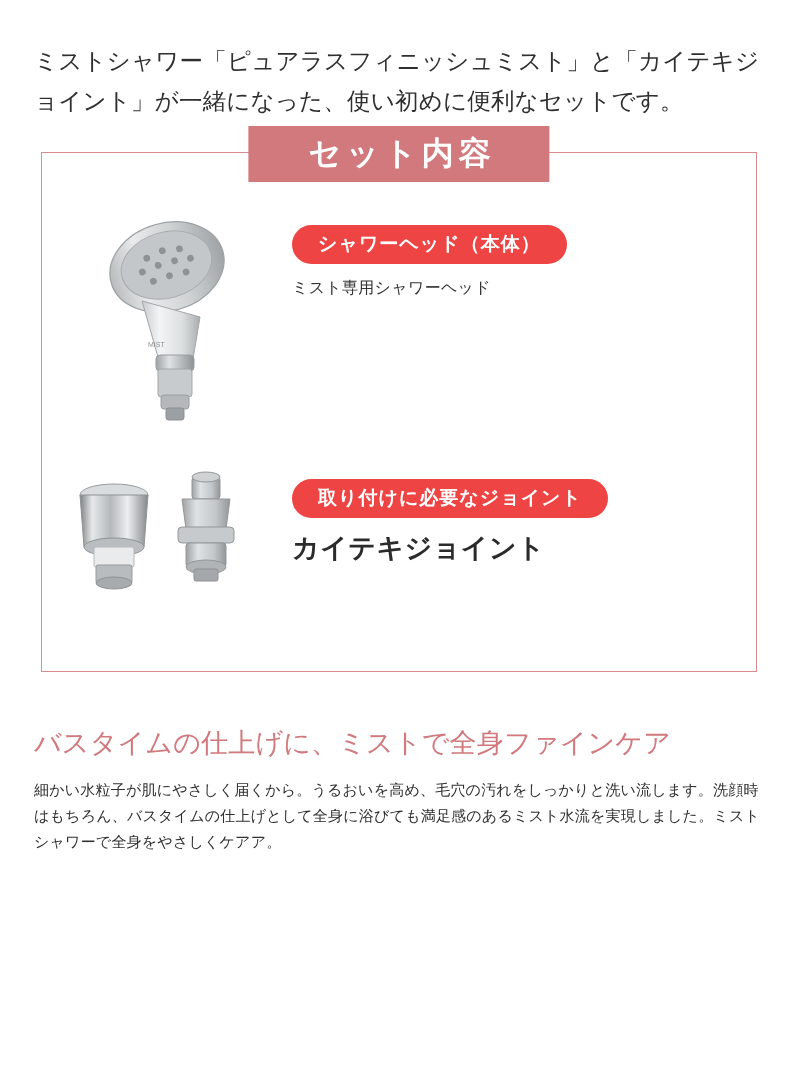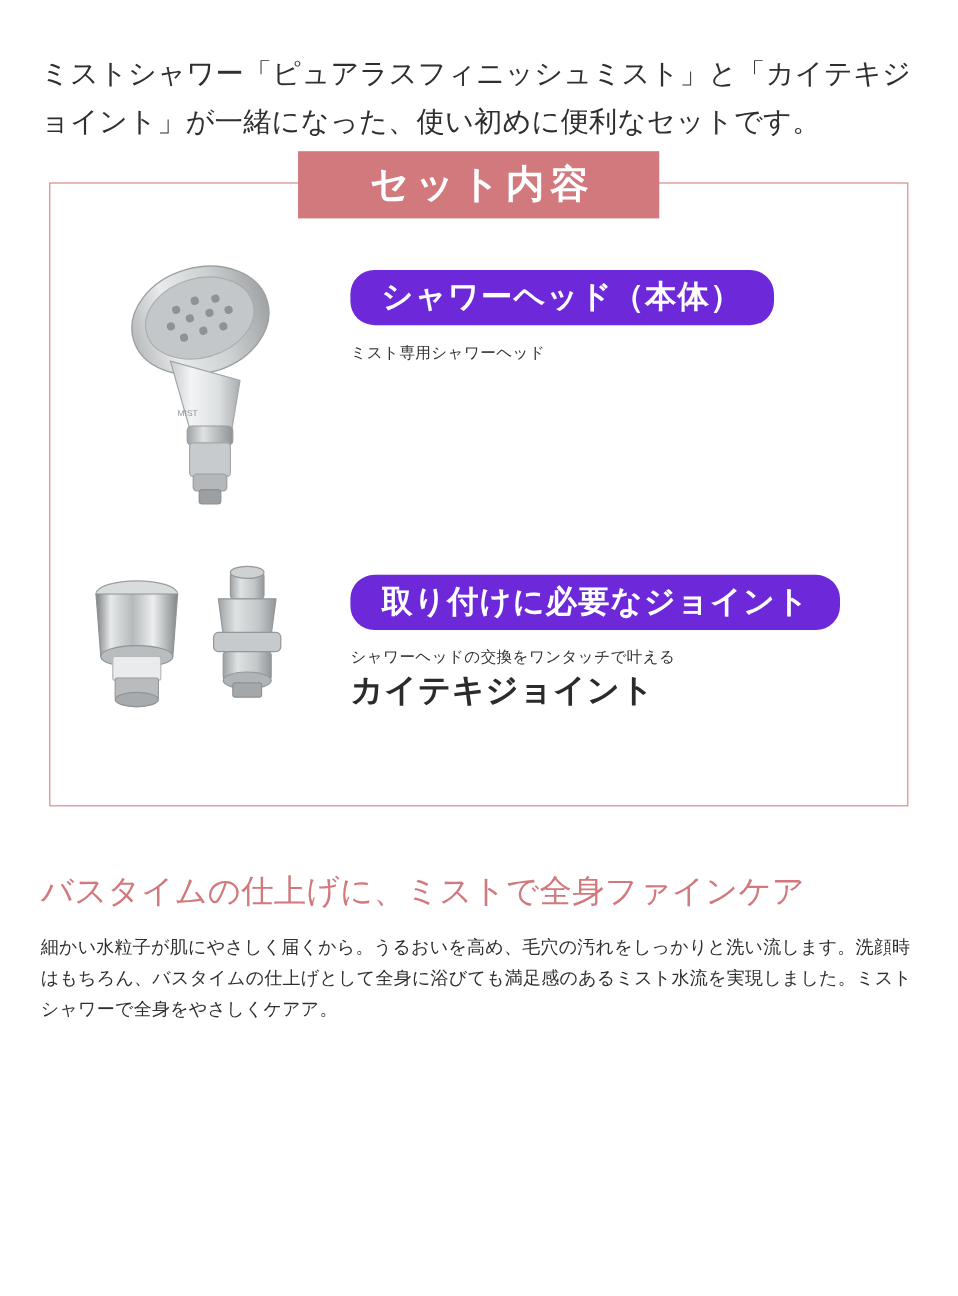--- a/index.html
+++ b/index.html
@@ -74,32 +74,32 @@
     align-items: flex-start;
   }
   .txt-col {
     flex: 1 1 auto;
     padding-top: 20px;
     padding-right: 10px;
   }
 
   .pill {
     display: inline-block;
-    background: #6d28d9;
+    background: #ef4444;
     color: #ffffff;
     border-radius: 20px;
-    font-size: 26px;
+    font-size: 19px;
     font-weight: 700;
     letter-spacing: 1px;
     padding: 9px 26px 11px 26px;
     line-height: 1;
     margin-bottom: 14px;
   }
   .sub-label {
-    font-size: 13px;
+    font-size: 16px;
     color: #333333;
     margin: 0 0 2px 0;
     letter-spacing: 0.3px;
   }
   .prod-name {
     font-size: 27px;
     font-weight: 700;
     color: #2b2b2b;
     letter-spacing: 0.5px;
     margin: 0;
@@ -231,21 +231,20 @@
             <path d="M12 40 L60 40 L56 70 L16 70 Z" fill="url(#grayGrad)" stroke="#93979a" stroke-width="1"></path>
             <rect x="8" y="68" width="56" height="16" rx="4" fill="#c6cacc" stroke="#93979a" stroke-width="1"></rect>
             <rect x="16" y="84" width="40" height="24" rx="3" fill="url(#grayGrad)" stroke="#93979a" stroke-width="1"></rect>
             <ellipse cx="36" cy="108" rx="20" ry="7" fill="#b0b4b6" stroke="#93979a" stroke-width="1"></ellipse>
             <rect x="24" y="110" width="24" height="12" rx="2" fill="#a4a8aa" stroke="#8e9294" stroke-width="1"></rect>
           </g>
         </svg>
       </div>
       <div class="txt-col">
         <div class="pill">取り付けに必要なジョイント</div>
-        <p class="sub-label">シャワーヘッドの交換をワンタッチで叶える</p>
         <p class="prod-name">カイテキジョイント</p>
       </div>
     </div>
   </div>
 
   <h2 class="lead">バスタイムの仕上げに、ミストで全身ファインケア</h2>
   <p class="body-copy">細かい水粒子が肌にやさしく届くから。うるおいを高め、毛穴の汚れをしっかりと洗い流します。洗顔時はもちろん、バスタイムの仕上げとして全身に浴びても満足感のあるミスト水流を実現しました。ミストシャワーで全身をやさしくケアア。</p>
 
 </div>
 

